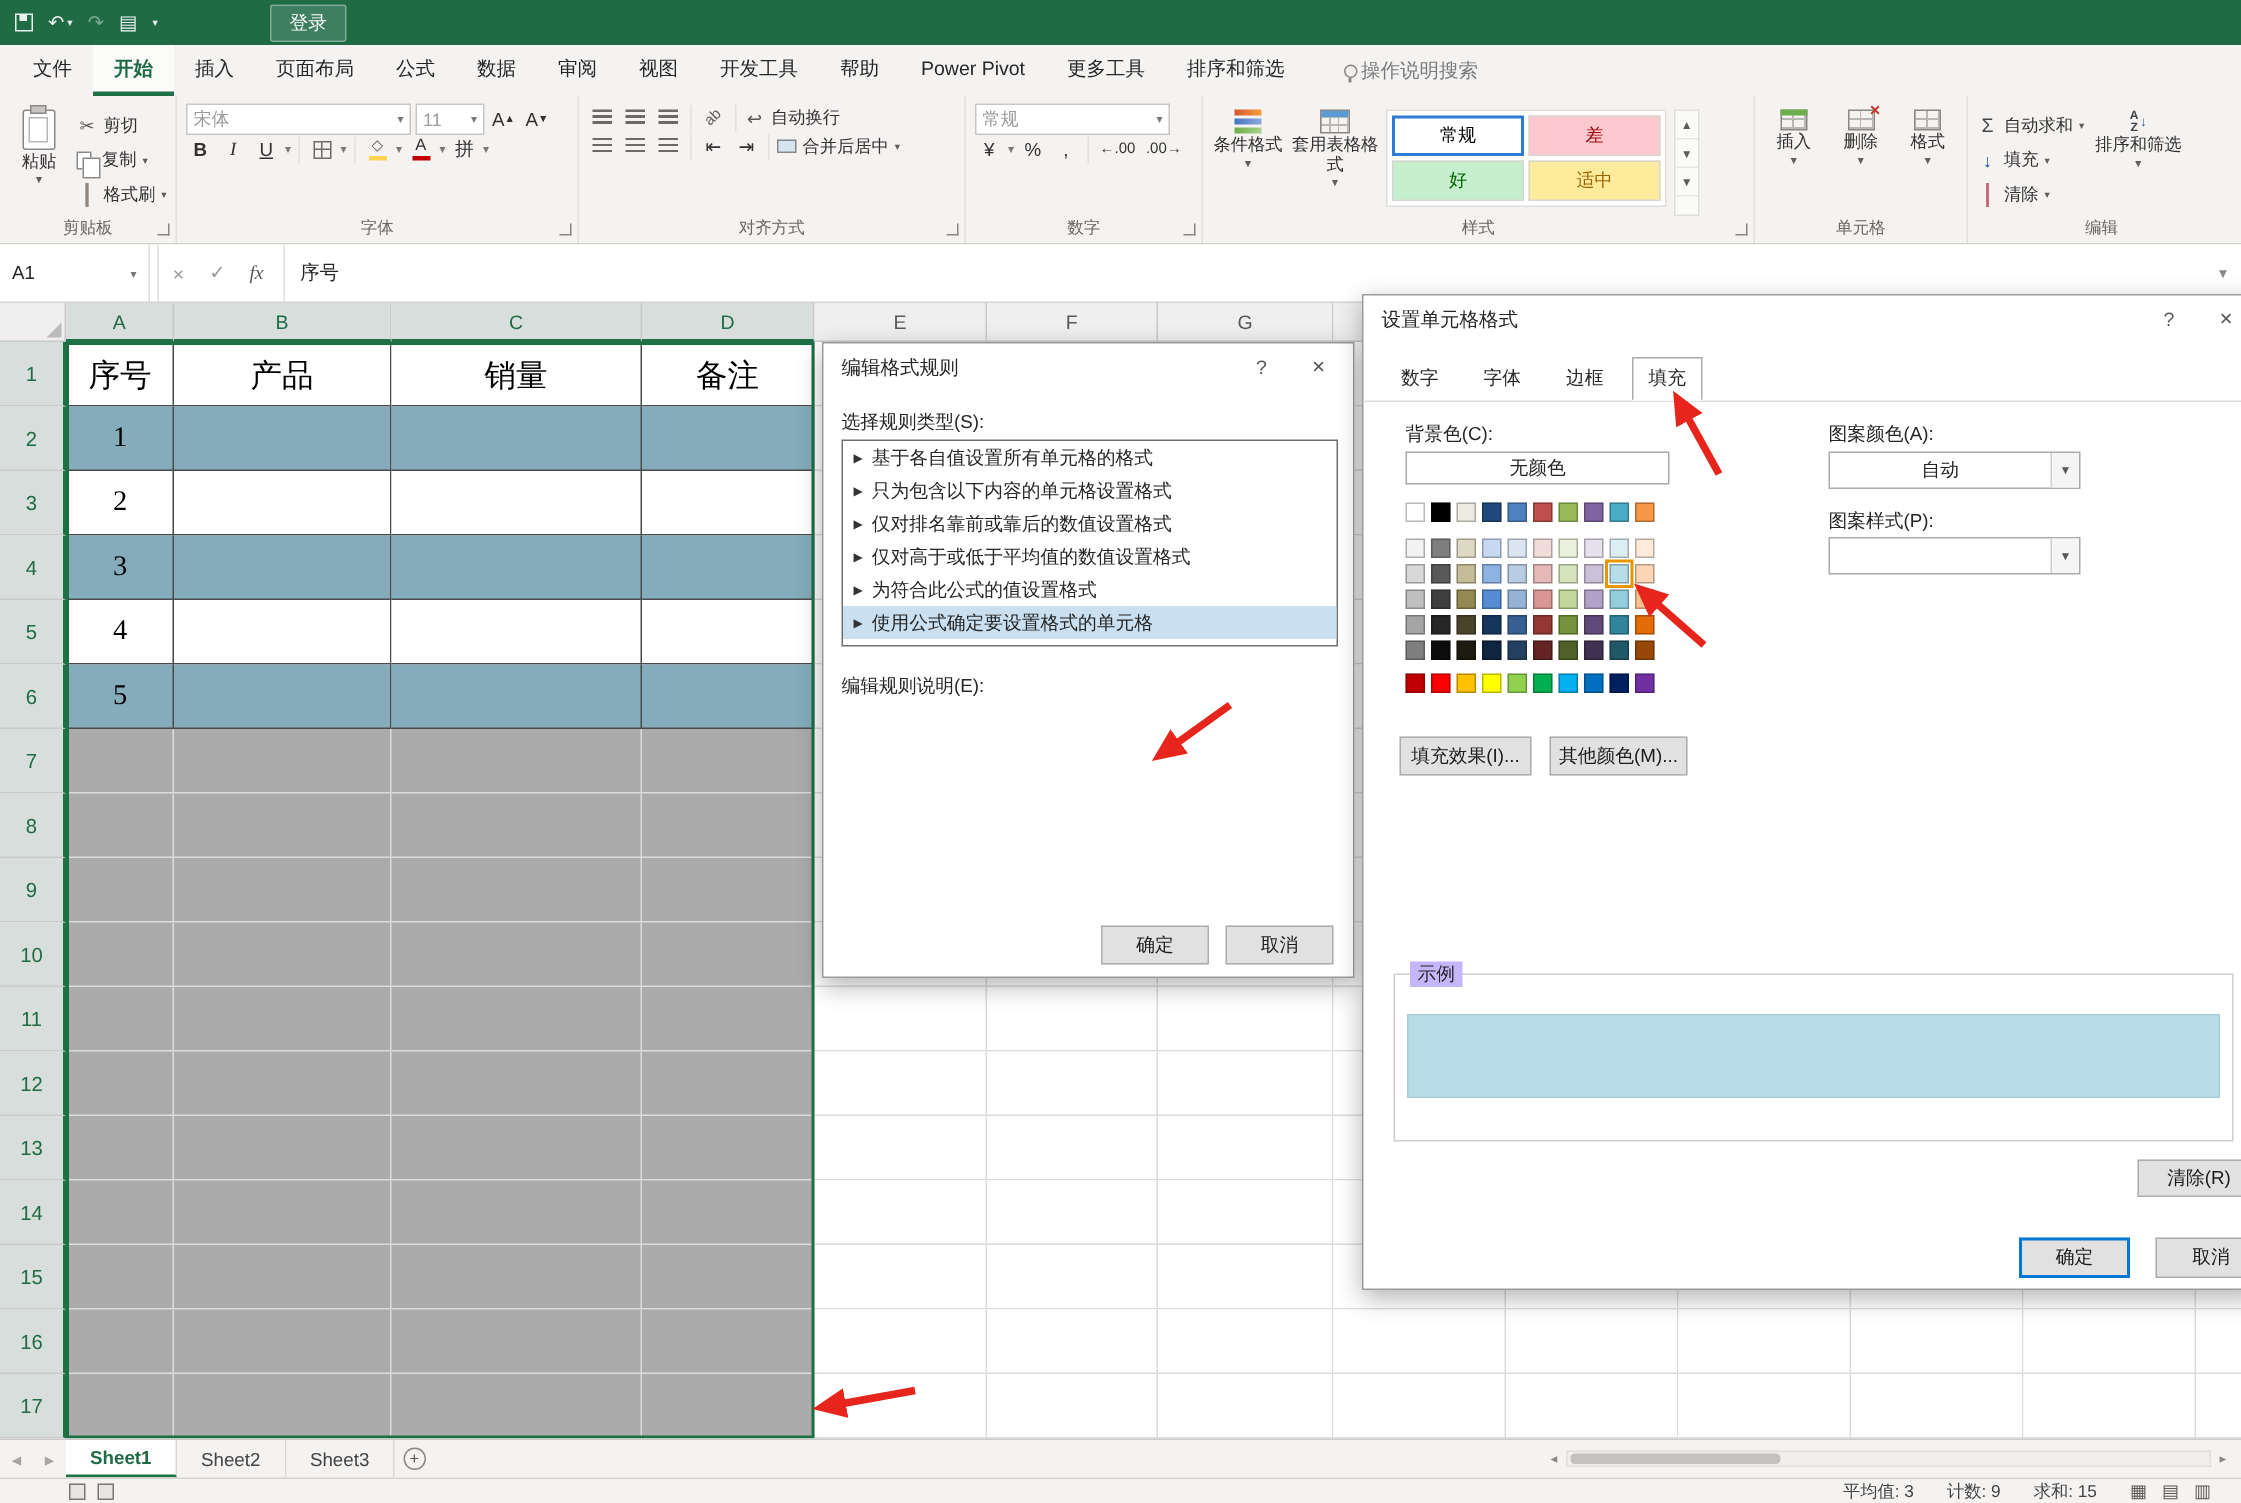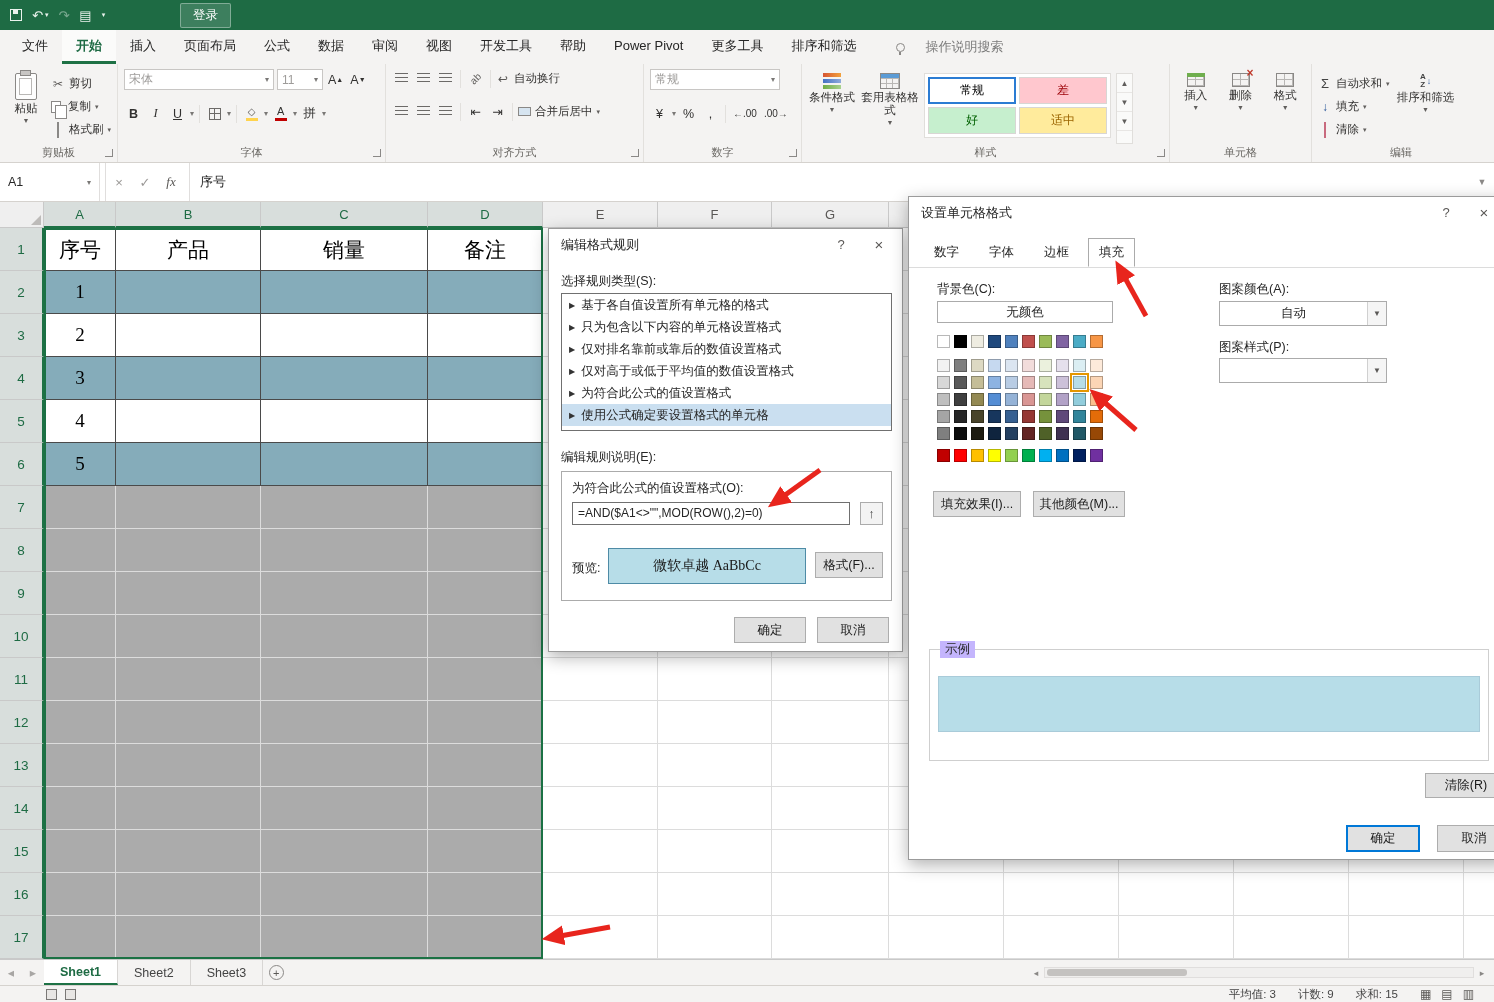--- a/index.html
+++ b/index.html
@@ -15,37 +15,37 @@
   .ico-save{display:inline-block;width:12px;height:12px;border:1.5px solid #EAF3ED;position:relative;}
   .ico-save::before{content:"";position:absolute;left:2px;top:0;width:5px;height:4px;background:#EAF3ED;}
   .title{flex:1;text-align:center;font-size:13px;color:#F2F7F3;}
   .login-btn{margin-right:14px;padding:3px 12px;font-size:12.5px;background:rgba(255,255,255,.14);border:1px solid rgba(255,255,255,.35);color:#fff;border-radius:2px;}
 
   
   .tabrow{position:absolute;top:30px;left:0;right:0;height:34px;background:#F4F3F2;display:flex;align-items:stretch;}
   .rtabs{display:flex;align-items:stretch;padding-left:8px;}
   .rtab{padding:0 14px;display:flex;align-items:center;font-size:13px;color:#262626;border-bottom:3px solid transparent;}
   .rtab.active{color:#1E6B44;font-weight:bold;border-bottom:3px solid #1E7145;background:#FBFBFA;}
-  .tellme{display:flex;align-items:center;gap:20px;margin-left:26px;color:#7A7A7A;font-size:13px;}
+  .tellme{display:flex;align-items:center;gap:2px;margin-left:26px;color:#7A7A7A;font-size:13px;}
   .ico-bulb{display:inline-block;width:9px;height:9px;border:1.5px solid #8A8886;border-radius:50%;position:relative;}
   .ico-bulb::after{content:"";position:absolute;left:2px;top:8px;width:2px;height:3px;background:#8A8886;}
 
   
   .ribbon{position:absolute;top:64px;left:0;right:0;height:99px;background:#F4F3F2;border-bottom:1px solid #D5D2CE;display:flex;}
   .rgroup{position:relative;border-right:1px solid #E2E0DD;display:flex;flex-direction:column;}
   .rg-body{flex:1;display:flex;padding:5px 6px 0;gap:5px;}
   .rg-label{height:18px;text-align:center;font-size:11px;color:#696763;position:relative;line-height:16px;}
   .launcher{position:absolute;right:4px;bottom:5px;width:8px;height:8px;border-right:1.5px solid #8A8886;border-bottom:1.5px solid #8A8886;}
   .bigbtn{width:48px;display:flex;flex-direction:column;align-items:center;padding-top:4px;gap:2px;font-size:11.5px;color:#323130;text-align:center;line-height:1.15;}
   .bb-caret{font-size:7px;color:#605E5C;}
   .smallcol{display:flex;flex-direction:column;gap:4px;padding-top:5px;}
   .sbtn{display:flex;align-items:center;gap:4px;font-size:11.5px;color:#323130;height:19px;white-space:nowrap;}
   .sbtn .mini{font-size:7px;color:#605E5C;}
   .si{font-size:12px;color:#5A5856;width:14px;text-align:center;}
-  .rg-col{display:flex;flex-direction:column;gap:14px;}
+  .rg-col{display:flex;flex-direction:column;gap:0;}
   .frow{display:flex;align-items:center;gap:3px;}
   .combo{display:flex;align-items:center;justify-content:space-between;background:#fff;border:1px solid #C8C6C4;height:21px;font-size:12px;padding:0 4px;}
   .dim-text{color:#9E9C9A;}
   .caret{font-size:8px;color:#7A7876;}
   .tbtn{min-width:19px;height:19px;display:flex;align-items:center;justify-content:center;font-size:12.5px;color:#323130;padding:0 2px;}
   .bold{font-weight:bold;}
   .ital{font-style:italic;font-family:"Liberation Serif",serif;}
   .undl{text-decoration:underline;}
   .vsep{width:1px;height:18px;background:#E2E0DD;margin:0 2px;}
   .abar{display:flex;flex-direction:column;align-items:center;line-height:1;}
@@ -845,28 +845,20 @@
         <div class="rule-item">
           <div class="rarrow">▶</div>
           <div class="rtext">为符合此公式的值设置格式</div>
         </div>
         <div class="rule-item sel">
           <div class="rarrow">▶</div>
           <div class="rtext">使用公式确定要设置格式的单元格</div>
         </div>
       </div>
     <div class="lbl2">编辑规则说明(E):</div>
-    <div class="rulebox">
-      <div class="rb-label">为符合此公式的值设置格式(O):</div>
-      <div class="formula-input">=AND($A1&lt;&gt;"",MOD(ROW(),2)=0)</div>
-      <div class="collapse-btn">↑</div>
-      <span class="pv-label">预览:</span>
-      <div class="pv-box" style="background: rgb(183, 221, 232);">微软卓越  AaBbCc</div>
-      <div class="btn fmt-btn">格式(F)...</div>
-    </div>
     <div class="btn ok1">确定</div>
     <div class="btn cancel1">取消</div>
   </div>
 
   <div class="dlg dlg2">
     <div class="dlg-title">
       <span>设置单元格格式</span>
       <span class="dlg-help">?</span>
       <span class="dlg-close">×</span>
     </div>

